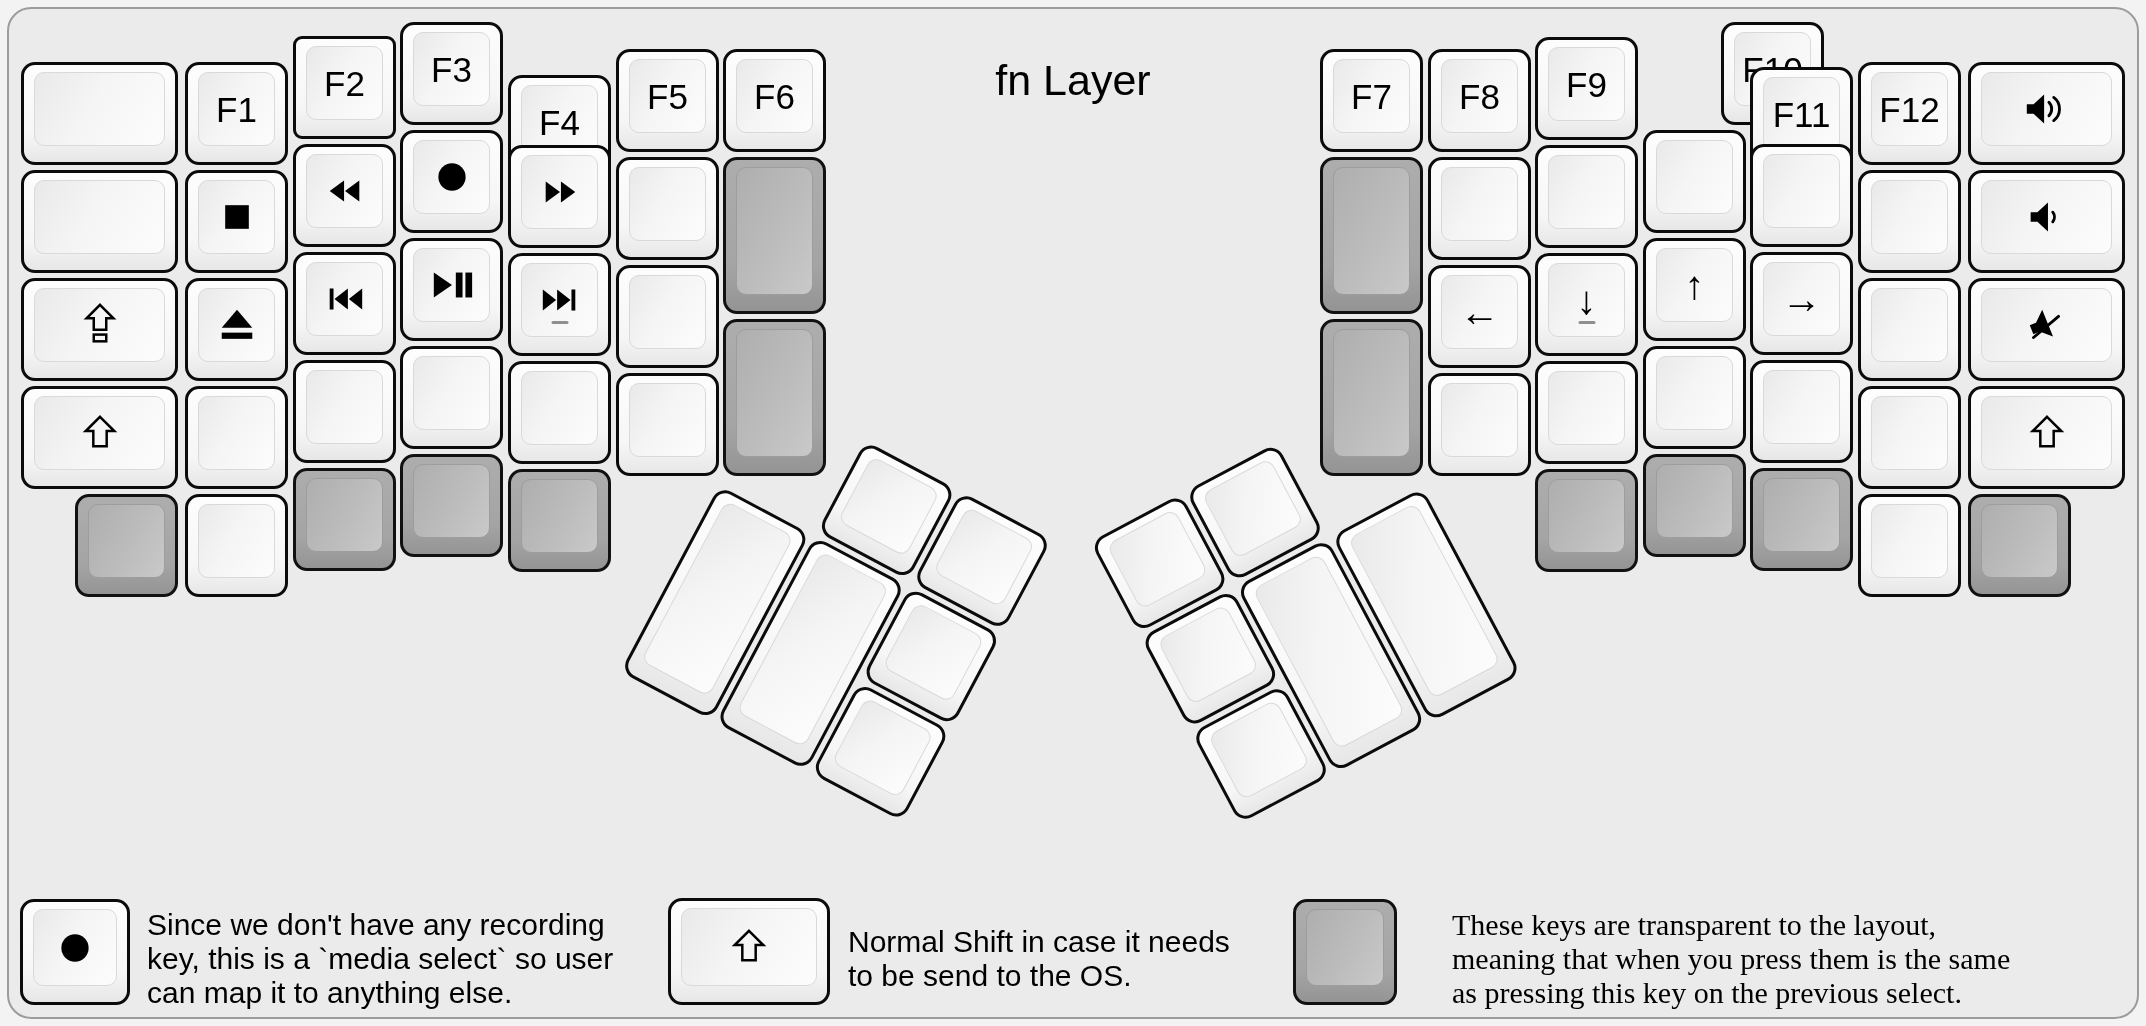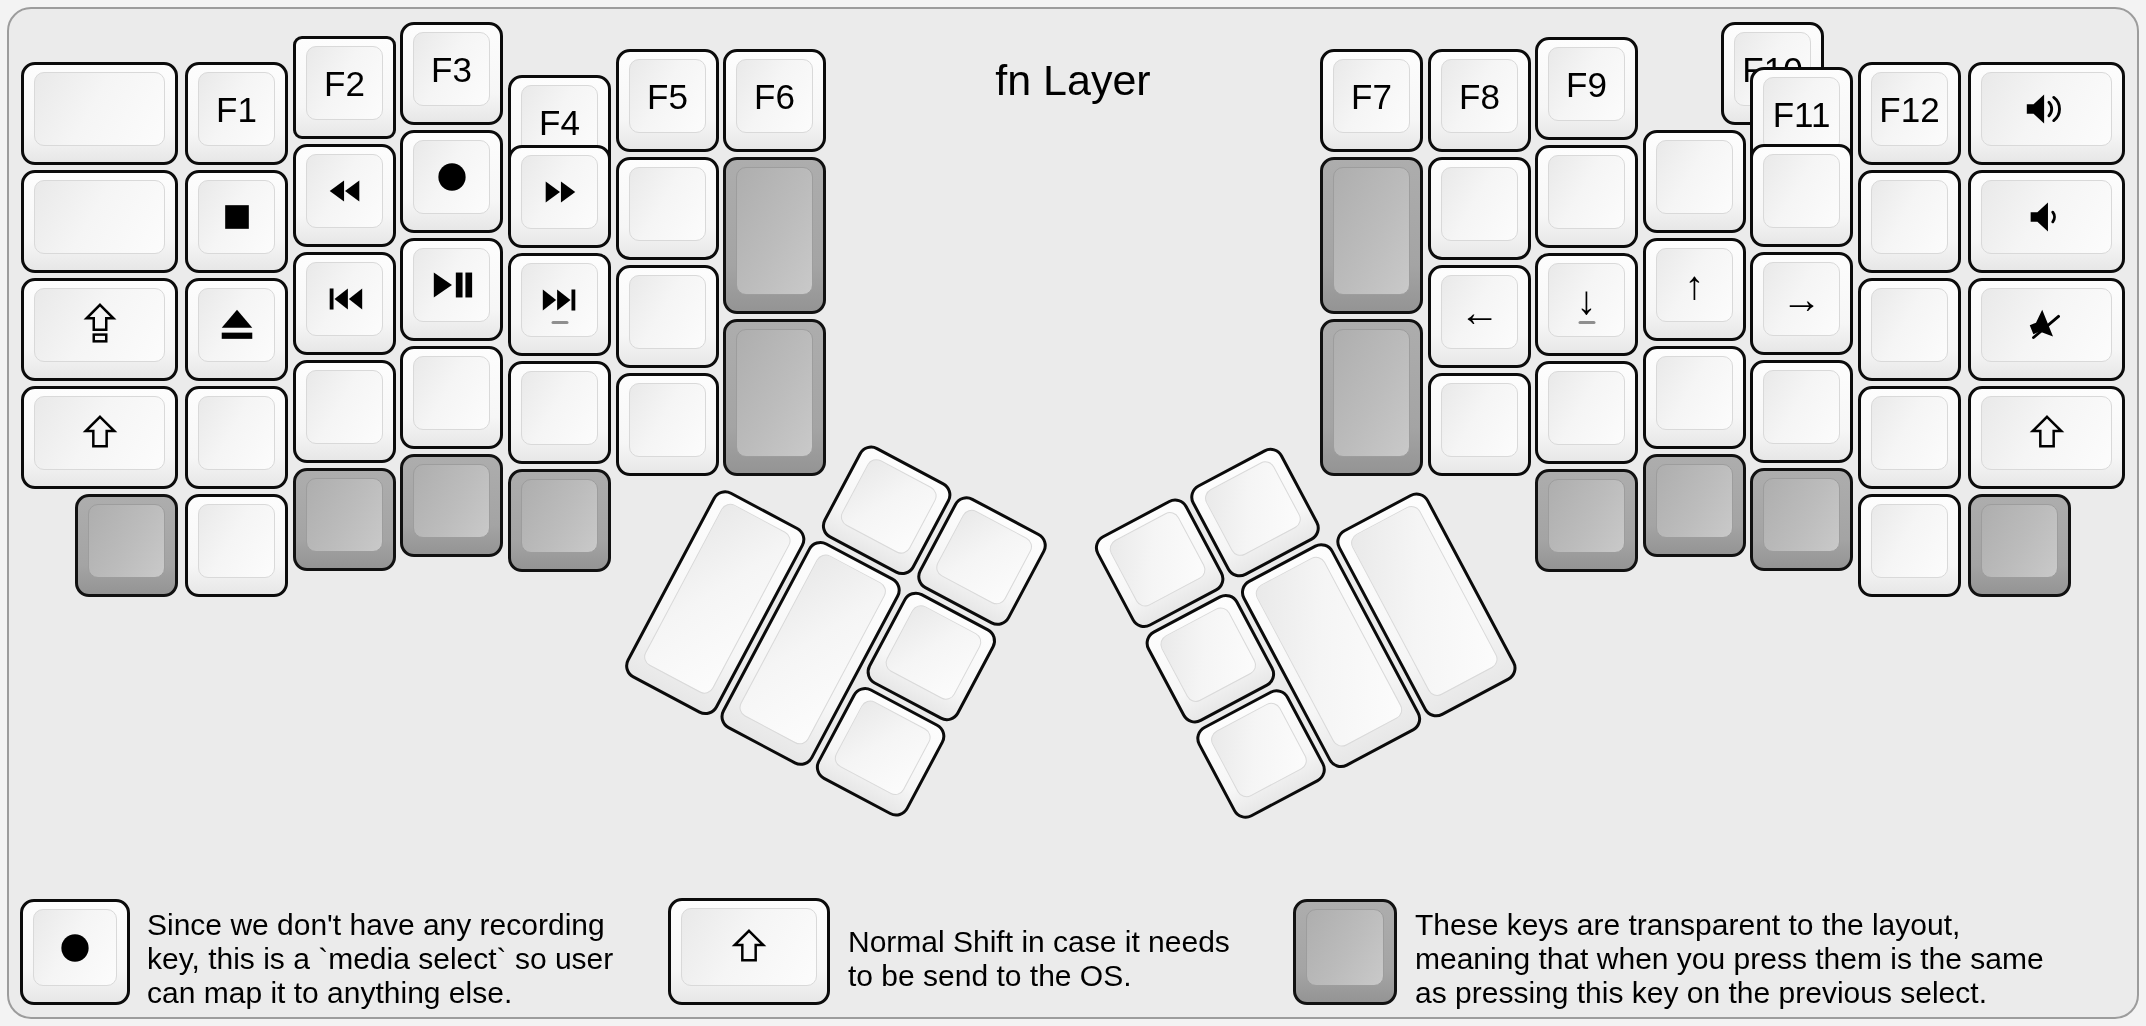--- a/index.html
+++ b/index.html
@@ -423,19 +423,19 @@
           </span>
         </div>
       </div>
       <div class="legend-text" style="left: 848px; top: 925px;">
         <div>Normal Shift in case it needs</div>
         <div>to be send to the OS.</div>
       </div>
       <div class="key gray" style="left: 1293px; top: 899px; width: 104px; height: 106px;">
         <div class="cap"></div>
       </div>
-      <div class="legend-text" style="left: 1415px; top: 908px;">
+      <div class="legend-text" style="left: 1452px; top: 908px; font-family: Liberation Serif, serif;">
         <div>These keys are transparent to the layout,</div>
         <div>meaning that when you press them is the same</div>
         <div>as pressing this key on the previous select.</div>
       </div>
     </div>
 </div>
 
 </body></html>

